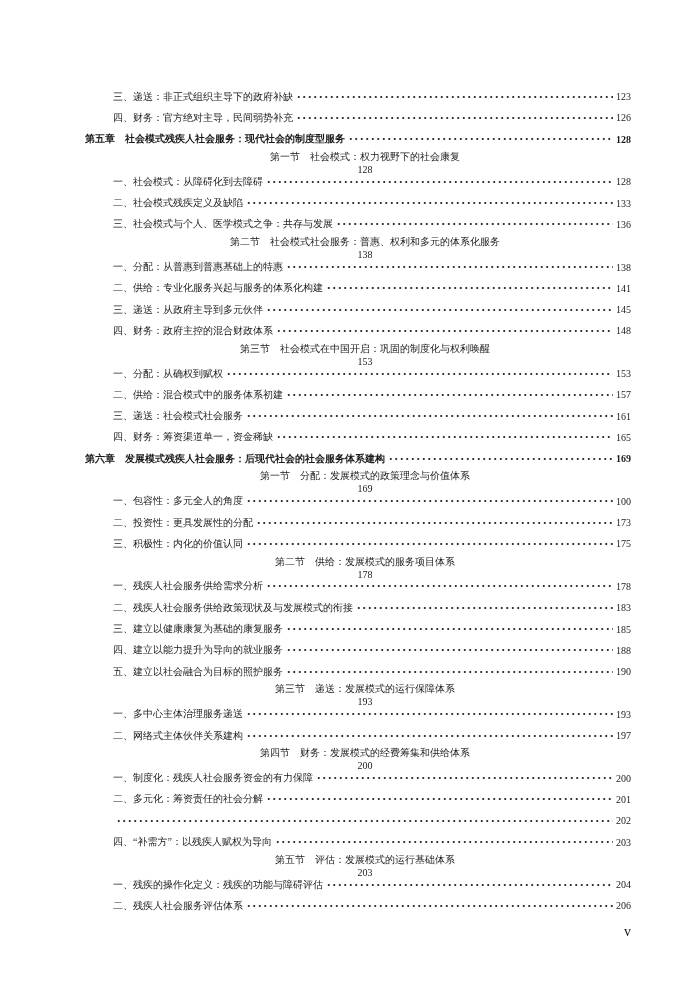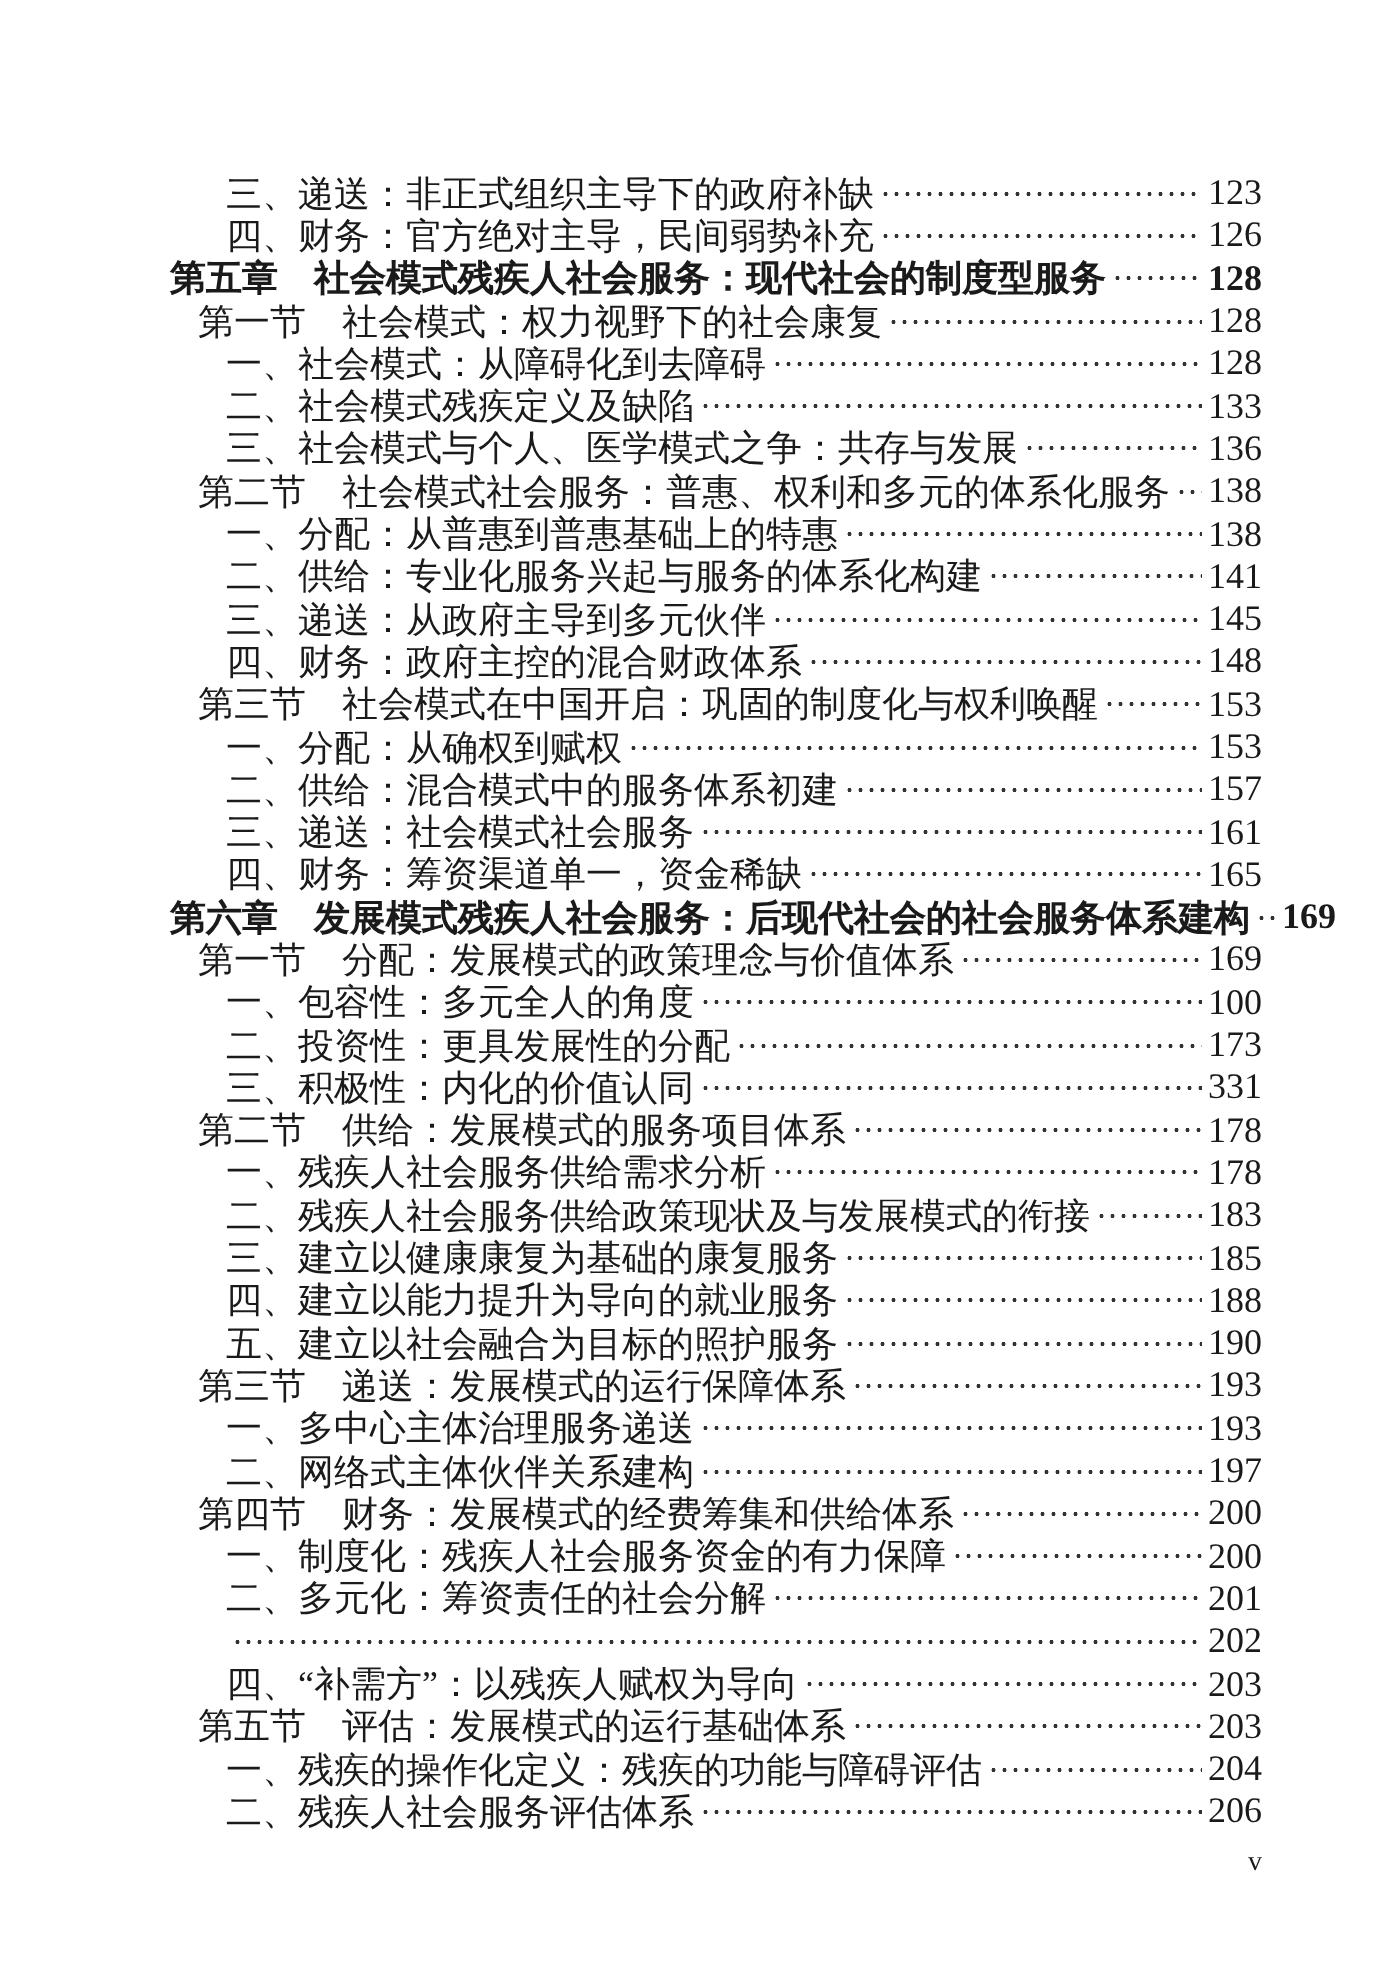--- a/index.html
+++ b/index.html
@@ -21,25 +21,25 @@
   .toc {
     position: absolute;
     left: 85px;
     top: 86px;
     width: 546px;
   }
   .toc-row {
     display: flex;
     align-items: center;
     height: 21.3px;
-    font-size: 18px;
+    font-size: 10px;
     white-space: nowrap;
   }
   .toc-row.level-chapter { font-weight: bold; }
-  .toc-row.level-section { padding-left: 14px; }
+  .toc-row.level-section { padding-left: 14px; flex-direction: column; }
   .toc-row.level-item    { padding-left: 28px; }
   .toc-title { flex: 0 0 auto; }
   .leader {
     flex: 1 1 auto;
     min-width: 10px;
     height: 14px;
     margin: 0 3px 0 3px;
     background-image: radial-gradient(circle, #333 0.9px, rgba(0,0,0,0) 1.1px);
     background-size: 5.5px 14px;
     background-repeat: repeat-x;
@@ -183,21 +183,21 @@
 
   <div class="toc-row level-item">
     <span class="toc-title">二、投资性：更具发展性的分配</span>
     <span class="leader"></span>
     <span class="toc-page">173</span>
   </div>
 
   <div class="toc-row level-item">
     <span class="toc-title">三、积极性：内化的价值认同</span>
     <span class="leader"></span>
-    <span class="toc-page">331</span>
+    <span class="toc-page">175</span>
   </div>
 
   <div class="toc-row level-section">
     <span class="toc-title">第二节　供给：发展模式的服务项目体系</span>
     <span class="leader"></span>
     <span class="toc-page">178</span>
   </div>
 
   <div class="toc-row level-item">
     <span class="toc-title">一、残疾人社会服务供给需求分析</span>

